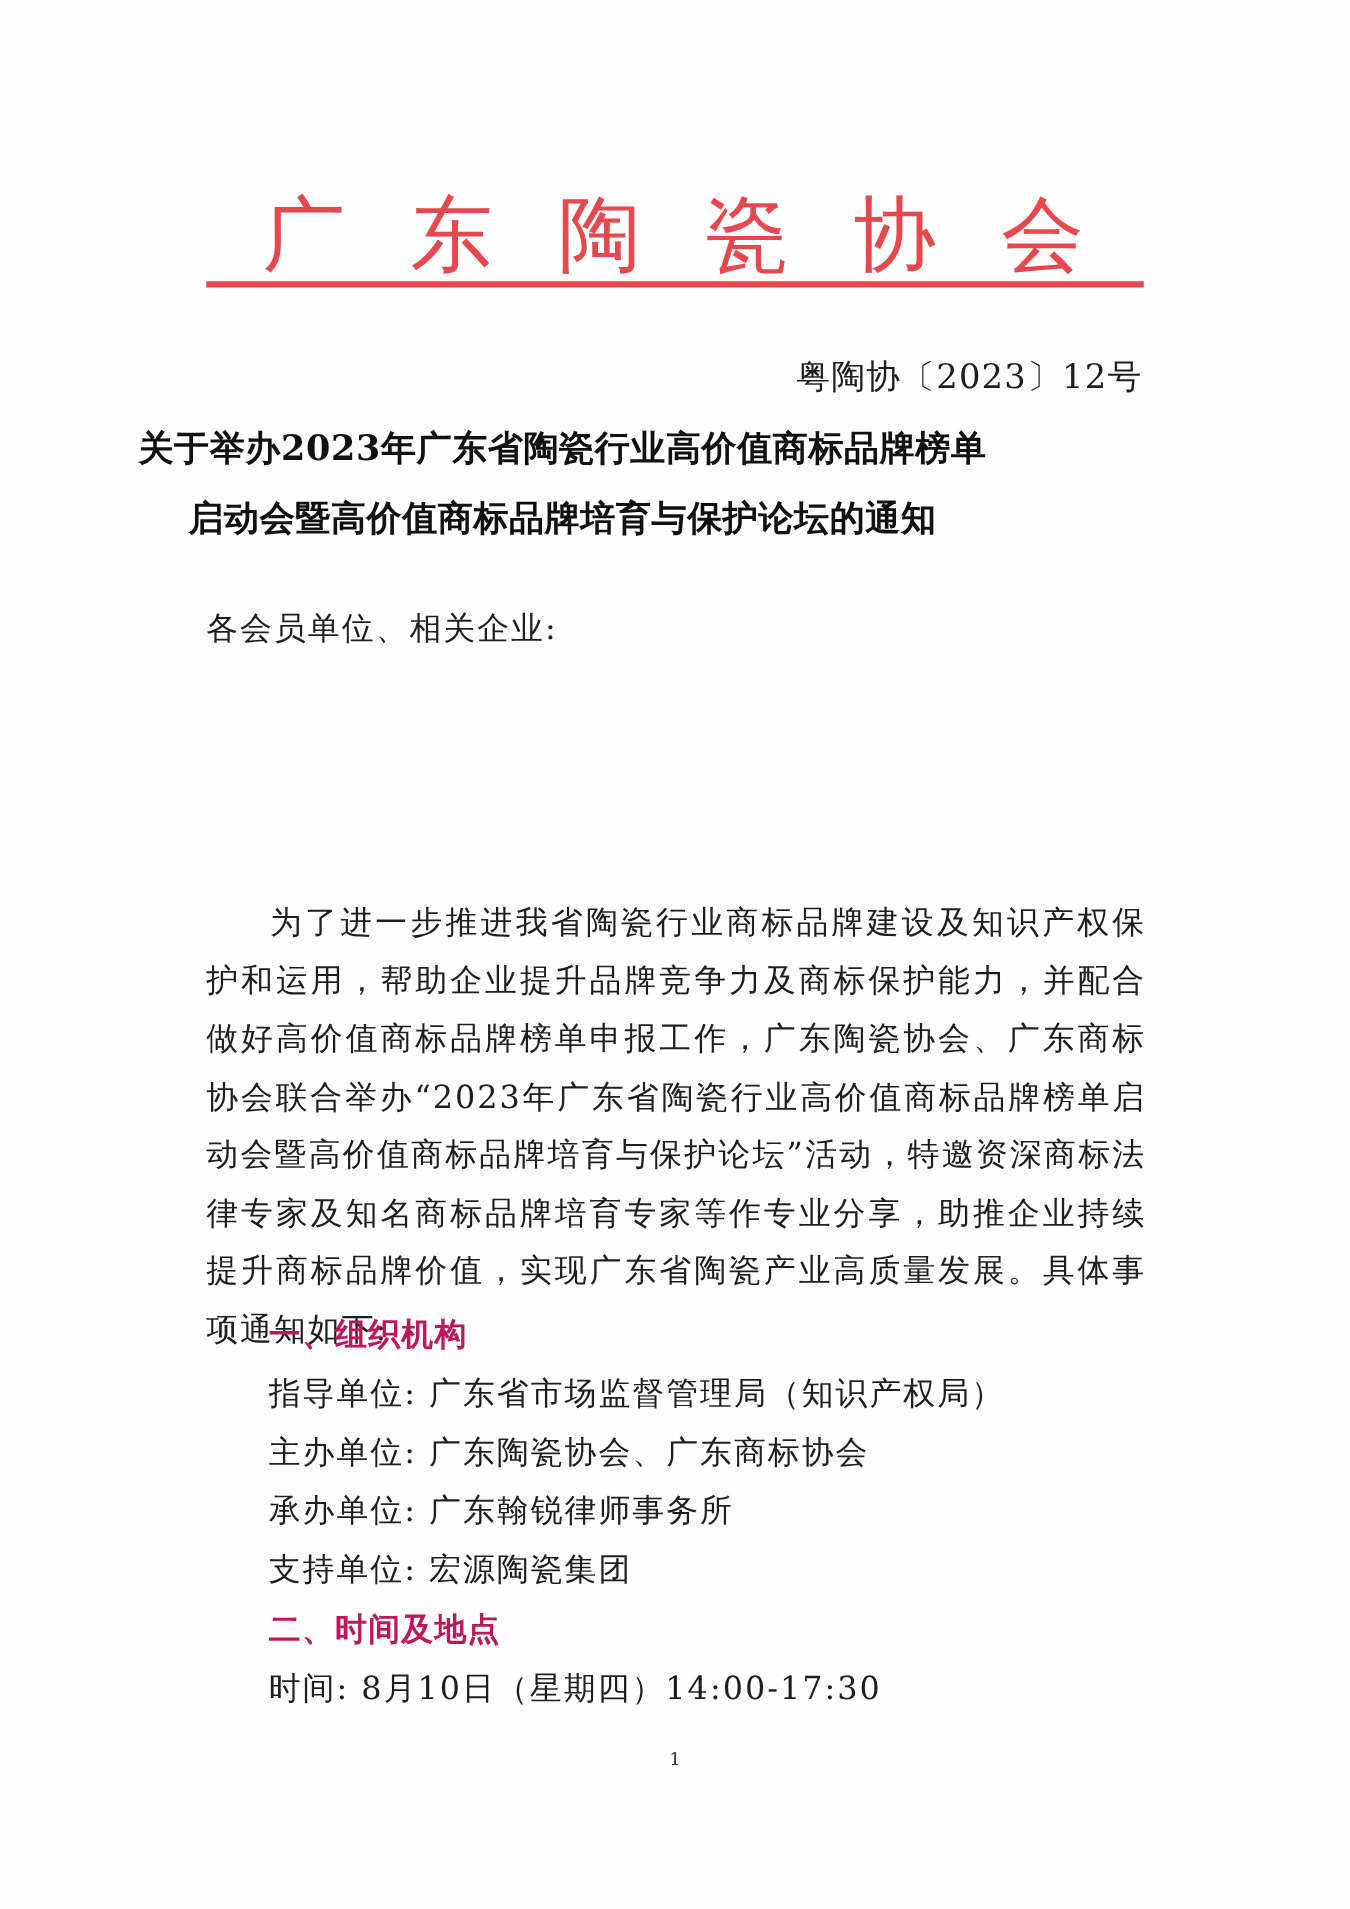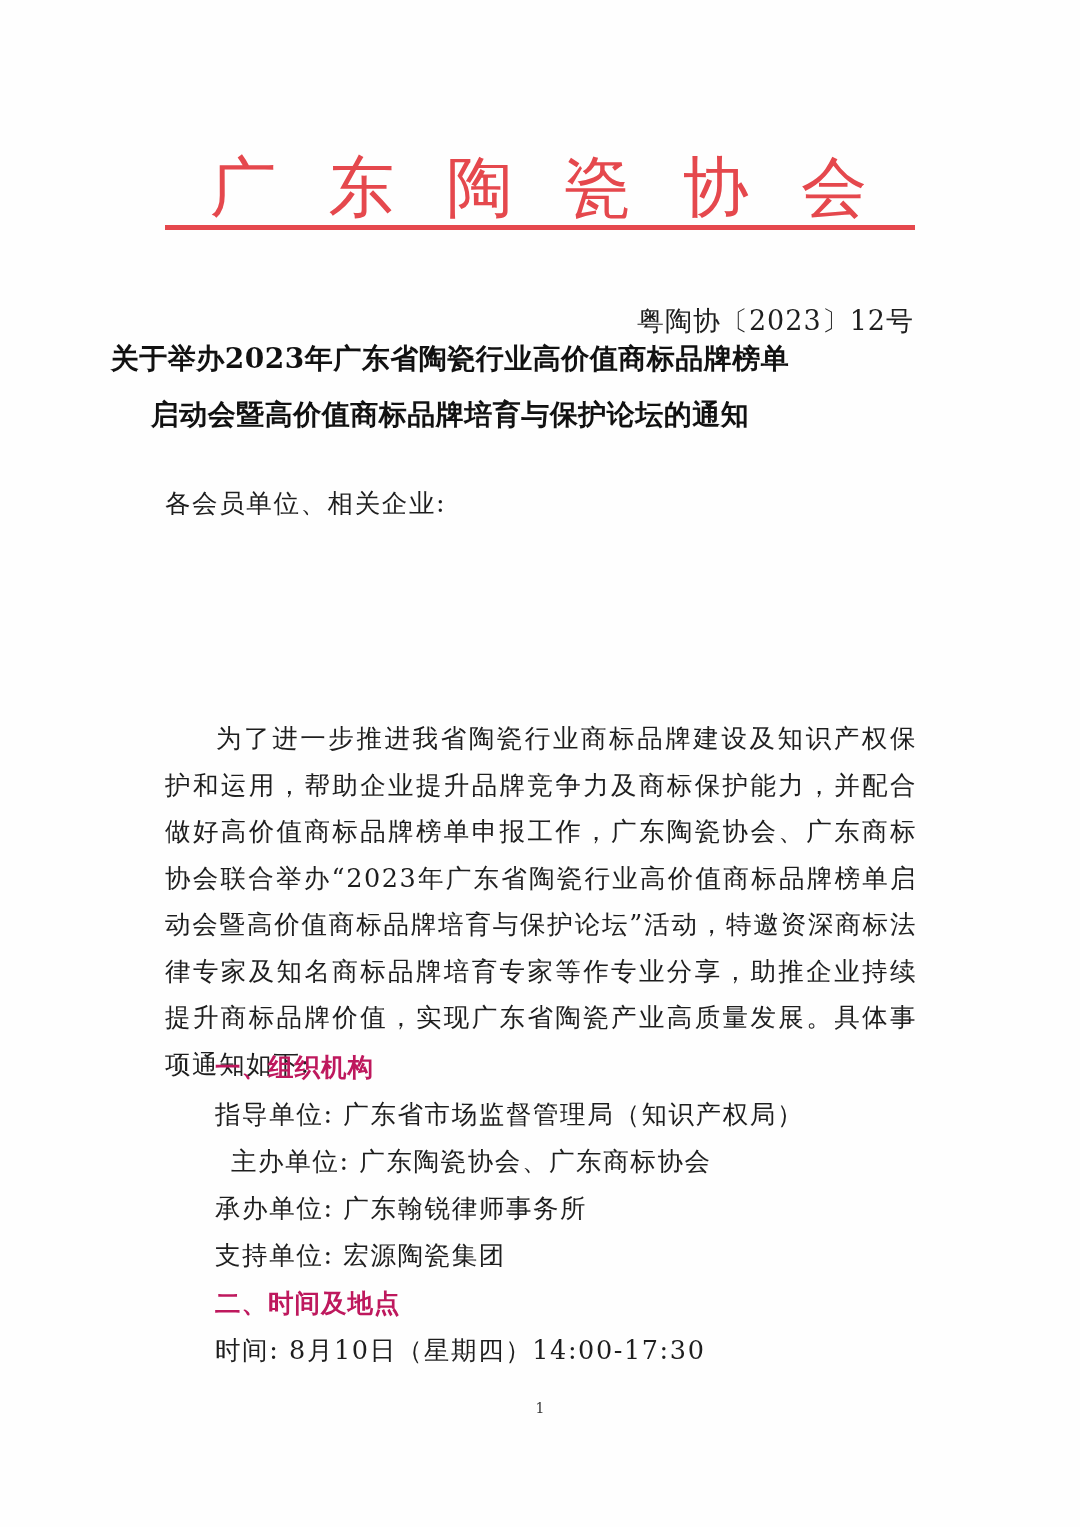--- a/index.html
+++ b/index.html
@@ -49,21 +49,20 @@
       height: 5px;
       background: #e5484d;
     }
     .doc-number {
       position: absolute;
       right: 166px;
       top: 283px;
       font-size: 27px;
       letter-spacing: 1px;
       color: #1e1e1e;
-      margin-top: 20px;
     }
     .title {
       position: absolute;
       left: 0;
       width: 900px;
       text-align: center;
       font-size: 28px;
       font-weight: bold;
       color: #111;
       letter-spacing: 0.5px;
@@ -95,21 +94,21 @@
       position: absolute;
       left: 215px;
       font-size: 25.5px;
       font-weight: bold;
       color: #be185d;
       font-family: "DejaVu Sans", "Liberation Sans", sans-serif;
       letter-spacing: 1px;
     }
     .h1 { top: 1050px; }
     .org1 { top: 1097px; }
-    .org2 { top: 1144px; margin-left: 16px; }
+    .org2 { top: 1144px; }
     .org3 { top: 1191px; }
     .org4 { top: 1238px; }
     .h2 { top: 1286px; }
     .time { top: 1333px; }
     .page-num {
       position: absolute;
       left: 0;
       width: 1080px;
       top: 1400px;
       text-align: center;

